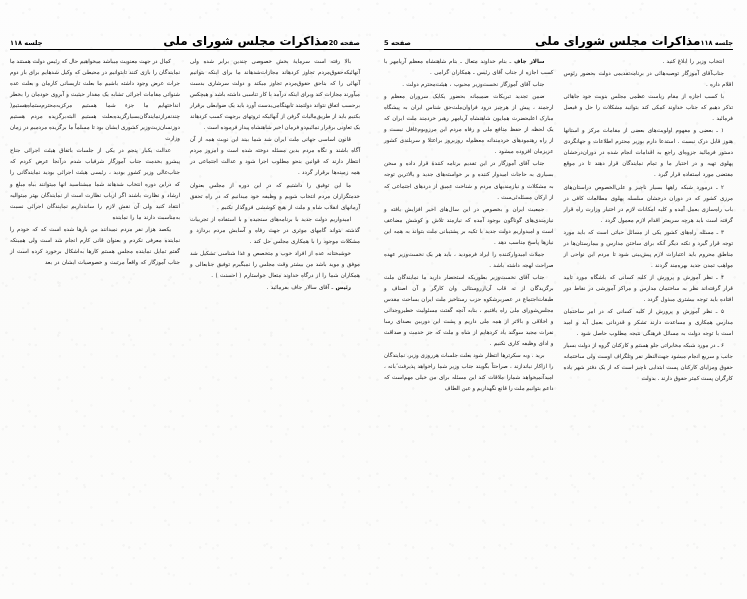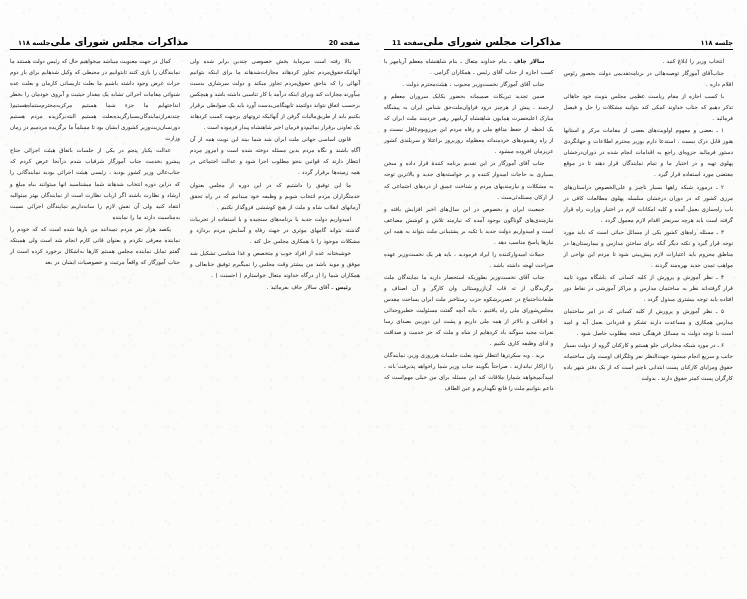--- a/index.html
+++ b/index.html
@@ -43,22 +43,22 @@
     position:relative;
     height:20px;
     margin-top:27px;
     display:flex;align-items:flex-end;
     font-size:6.6px;
     font-weight:bold;
     color:#171717;
     letter-spacing:.2px;
   }
   .rh-cell{white-space:nowrap;line-height:1;}
-  .rh-outer{flex:0 0 auto;margin-left:8px;}
-  .rh-center{flex:1 1 auto;text-align:left;font-size:10px;}
+  .rh-outer{flex:0 0 auto;}
+  .rh-center{flex:1 1 auto;text-align:right;font-size:12px;}
   .rh-rule{
     position:absolute;
     left:0;right:0;bottom:-3px;
     height:0;
     border-top:1.9px solid #0e0e0e;
   }
 
   
   .cols{
     margin-top:9px;
@@ -92,21 +92,21 @@
 
 <div id="scan"></div>
 
 <div id="spread">
 
   <div class="page left">
 
     <div class="runhead">
       <span class="rh-cell rh-outer">جلسه ۱۱۸</span>
       <span class="rh-cell rh-center">مذاکرات مجلس شورای ملی</span>
-      <span class="rh-cell rh-outer">صفحه 11</span>
+      <span class="rh-cell rh-outer">صفحه 5</span>
       <span class="rh-rule"></span>
     </div>
 
     <div class="cols">
 
       <div class="col">
         <p class="para ind"><span>انتخاب وزیر را ابلاغ کنید .</span></p>
         <p class="para ind"><span>جناب‌آقای آموزگار توصیه‌هائی در برنامه‌تقدیمی دولت بحضور رئوس اقلام داره .</span></p>
         <p class="para ind"><span>با کسب اجازه از مقام ریاست عظمی مجلس بنوبت خود جاهائی تذکر دهیم که جناب خداوند کمکی کند بتوانید مشکلات را حل و فیصل فرمائید .</span></p>
         <p class="para ind"><span>۱ ـ بعضی و مفهوم اولویت‌های بعضی از مقامات مرکز و استانها هنوز قابل درک نیست . استدعا دارم بوزیر محترم اطلاعات و جهانگردی دستور فرمائید جزوه‌ای راجع به اقدامات انجام شده در دوران‌درخشان پهلوی تهیه و در اختیار ما و تمام نمایندگان قرار دهند تا در موقع مقتضی مورد استفاده قرار گیرد .</span></p>

